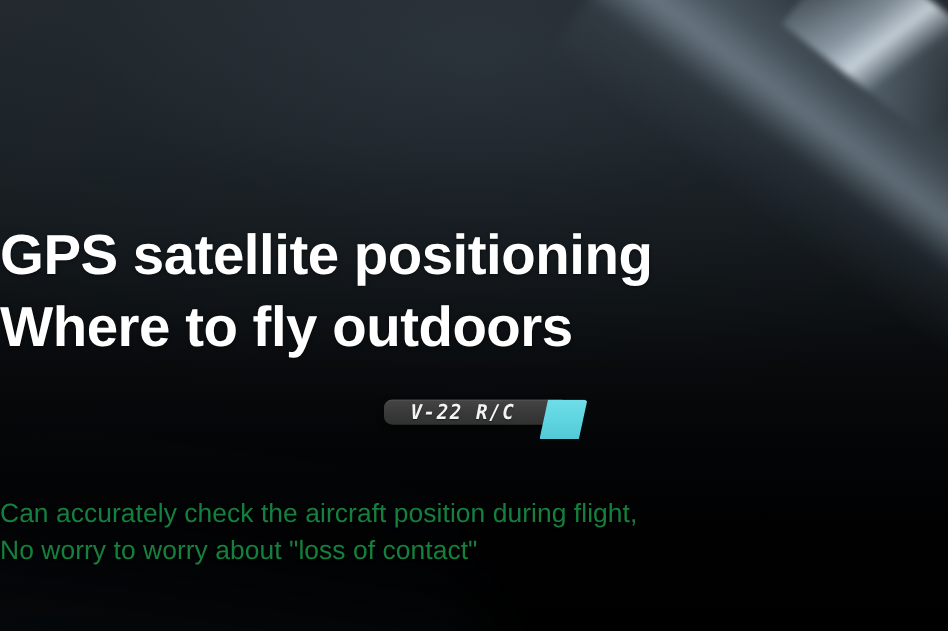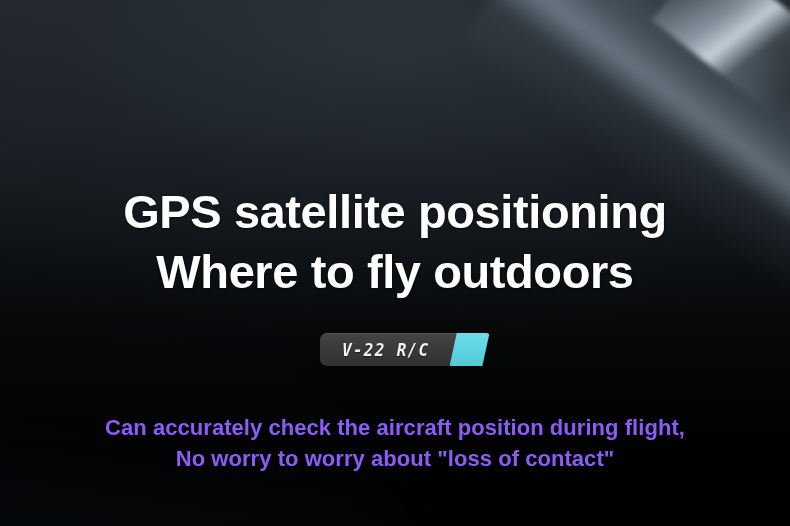--- a/index.html
+++ b/index.html
@@ -102,21 +102,21 @@
     filter: blur(26px);
   }
 
   
   .content {
     position: absolute;
     inset: 0;
     display: flex;
     flex-direction: column;
     align-items: center;
-    text-align: center;
+    text-align: left;
     padding-left: 16px;
   }
 
   .headline {
     margin: 0;
     position: absolute;
     top: 182px;
     left: 0;
     right: 0;
     color: #ffffff;
@@ -136,21 +136,21 @@
     left: 0;
     right: 0;
     display: flex;
     justify-content: center;
   }
 
   .badge {
     position: relative;
     display: inline-flex;
     align-items: center;
-    height: 33px;
+    height: 21px;
     padding: 0 34px 0 22px;
     background: linear-gradient(180deg, #454545 0%, #3a3a3a 48%, #313131 100%);
     border-radius: 7px 2px 2px 7px;
     box-shadow: 0 2px 5px rgba(0,0,0,0.55),
                 inset 0 1px 0 rgba(255,255,255,0.07);
   }
 
   .badge-label {
     position: relative;
     z-index: 2;
@@ -176,23 +176,23 @@
     clip-path: polygon(18% 0%, 100% 0%, 82% 100%, 0% 100%);
     border-radius: 0 4px 4px 0;
   }
 
   
   .subhead {
     position: absolute;
     top: 390px;
     left: 0;
     right: 0;
-    color: #8b5cf6;
+    color: #15803d;
     font-size: 22px;
-    font-weight: 700;
+    font-weight: 400;
     line-height: 31px;
     letter-spacing: 0.05px;
     text-shadow: 0 1px 2px rgba(0,0,0,0.6);
   }
   .subhead .sub-line { display: block; white-space: nowrap; }
 </style>
 </head>
 <body>
 
 <div id="stage">

